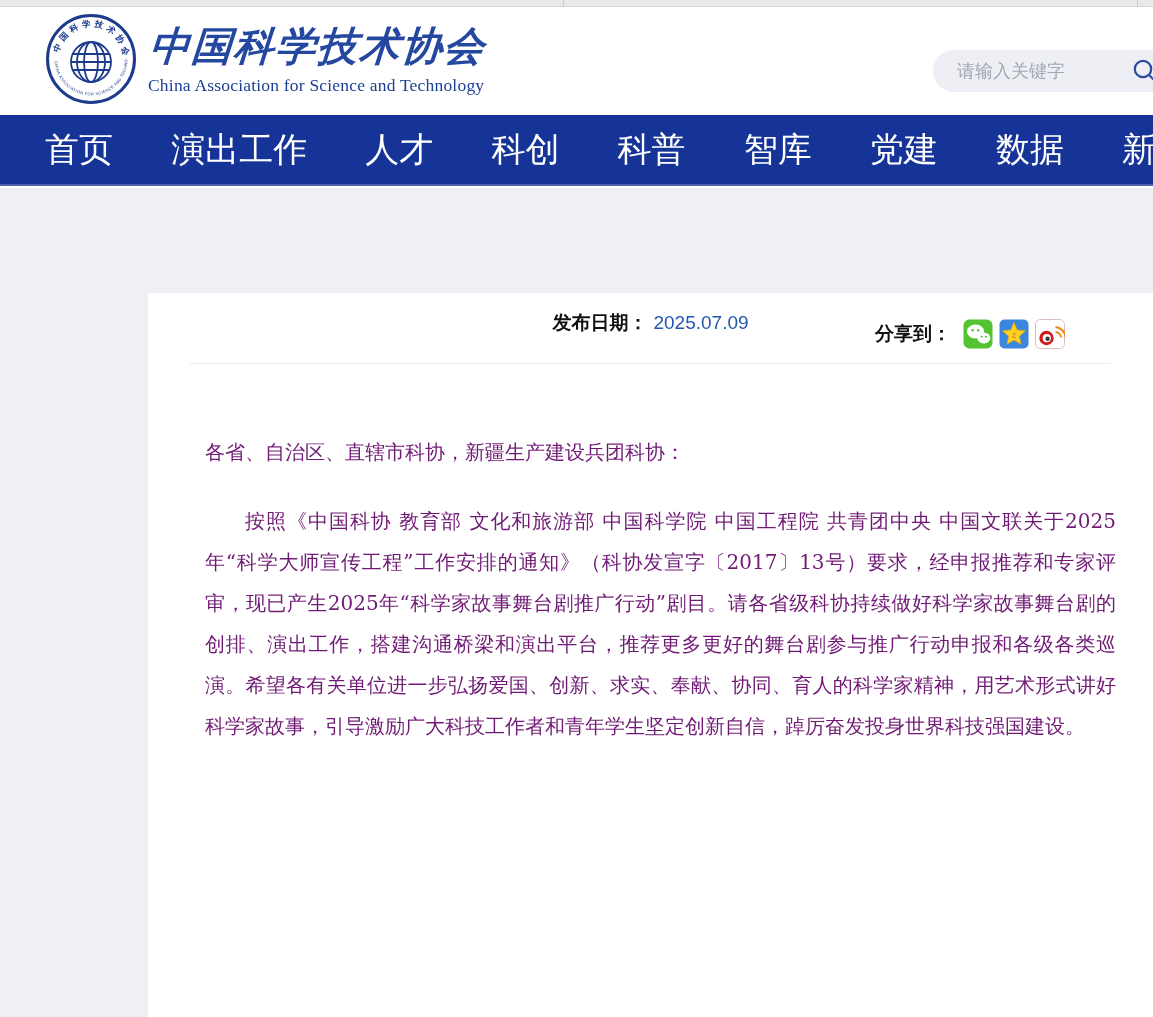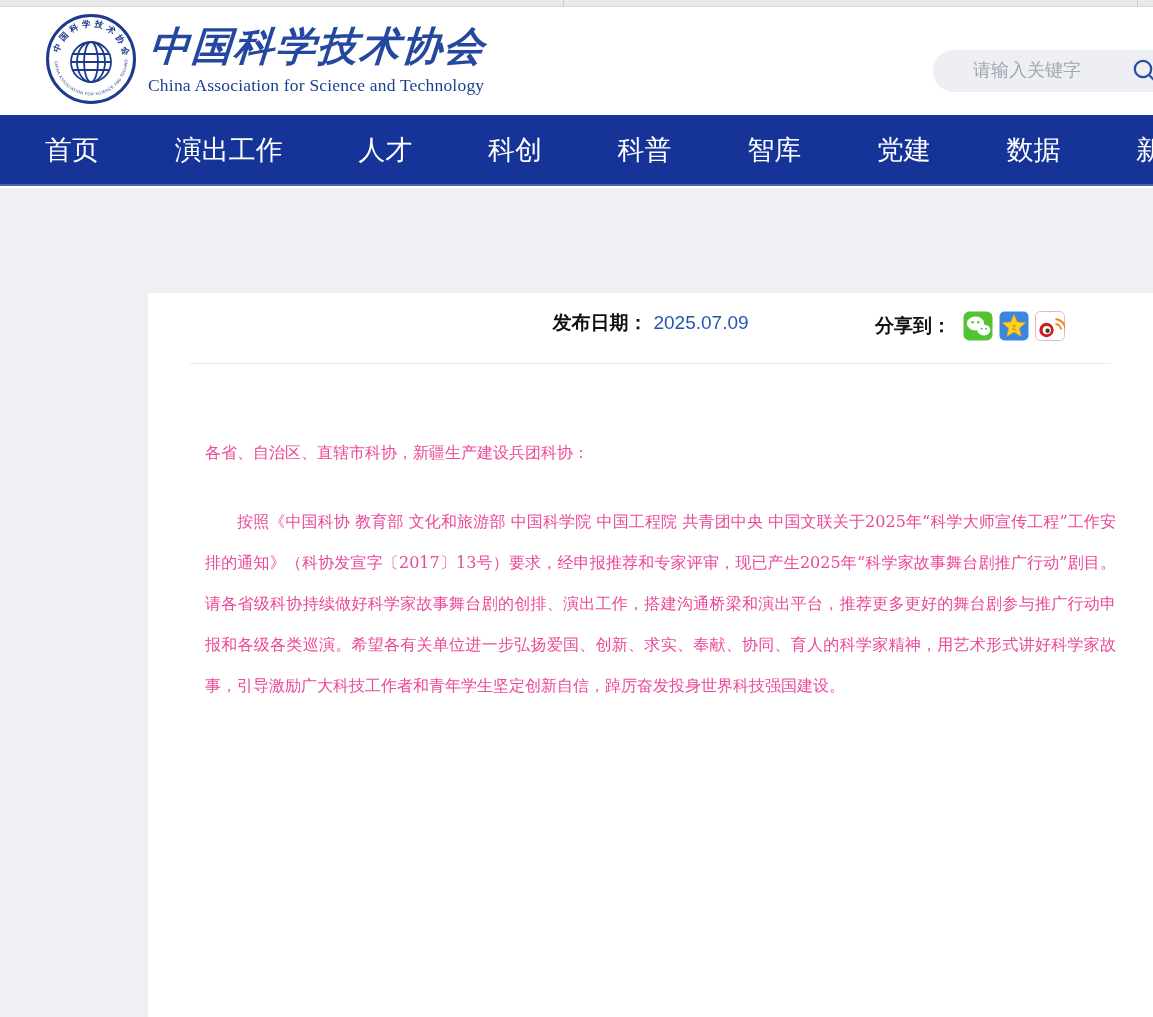--- a/index.html
+++ b/index.html
@@ -16,53 +16,53 @@
   .header { position:absolute; top:8px; left:0; width:1153px; height:107px; background:#fff; }
   .logo { position:absolute; left:45px; top:5px; width:92px; height:92px; }
   .brand { position:absolute; left:148px; top:12px; }
   .brand-cn { font-family:"DejaVu Serif", serif; font-weight:bold; font-style:italic;
               font-size:40px; line-height:52px; color:#24479f; letter-spacing:2px;
               transform:skewX(-4deg); transform-origin:left bottom; white-space:nowrap; }
   .brand-en { font-family:"Liberation Serif", serif; font-size:17.5px; color:#1c3f94;
               margin-top:3px; letter-spacing:0.2px; }
   .search { position:absolute; left:933px; top:42px; width:256px; height:42px;
             background:#edeff4; border-radius:21px; }
-  .search input { position:absolute; left:16px; top:0; height:42px; width:190px;
+  .search input { position:absolute; left:0; top:0; height:42px; width:190px;
                   background:transparent; border:none; outline:none;
                   font-size:18px; padding-left:24px; color:#4c1d95;
-                  font-family:Liberation Mono, monospace; }
+                  font-family:Liberation Sans, sans-serif; }
   .search input::placeholder { color:#a2a7af; }
   .magnifier { position:absolute; left:200px; top:9px; width:24px; height:24px; cursor:pointer; }
 
   
   .nav { position:absolute; top:115px; left:0; width:1153px; height:71px;
          background:#163397; border-bottom:2px solid #4a63b0; }
   .nav-row { width:1190px; height:69px; display:flex; align-items:center;
              justify-content:space-between; padding-left:45px; }
-  .nav-item { color:#ffffff; font-size:27px; font-family:Liberation Serif, serif;
+  .nav-item { color:#ffffff; font-size:34px; font-family:Liberation Serif, serif;
               white-space:nowrap; cursor:pointer; }
 
   
   .page-bg { position:absolute; top:188px; left:0; width:1153px; height:829px; background:#eef0f4; }
 
   
   .card { position:absolute; left:148px; top:293px; width:1005px; height:760px; background:#ffffff; }
   .article-title { margin:55px 70px 0; text-align:center; font-size:29px; font-weight:bold;
                    line-height:47px; color:#0a0a0a; font-family:"DejaVu Serif", serif; }
   .meta-row { position:relative; margin-top:14px; height:32px; }
   .meta-date { position:absolute; left:0; right:0; top:3px; text-align:center;
                font-size:19px; color:#111; }
   .meta-date .lbl { font-weight:bold; }
   .meta-date .val { color:#2456ad; margin-left:6px; }
-  .meta-share { position:absolute; right:88px; top:4px; display:flex; align-items:center; }
+  .meta-share { position:absolute; right:88px; top:12px; display:flex; align-items:center; }
   .share-lbl { font-weight:bold; font-size:19px; color:#111; margin-right:6px; }
   .share-icon { width:30px; height:30px; margin-left:6px; cursor:pointer; display:block; }
   .divider { margin:24px 42px 0; border-top:1px solid #ececec; height:0; }
 
-  .body-text { margin:68px 37px 0 57px; font-size:16px; line-height:41px; color:#ec4899;
+  .body-text { margin:68px 37px 0 57px; font-size:20px; line-height:41px; color:#701a75;
                font-family:"DejaVu Serif", serif; text-align:justify; }
   .main-para { text-indent:2em; margin-top:28px; }
   .attachment { text-indent:2em; margin-top:30px; }
 </style>
 </head>
 <body>
 
 <div class="top-strip">
   <div class="strip-tick" style="left:563px"></div>
   <div class="strip-tick" style="left:1137px"></div>

